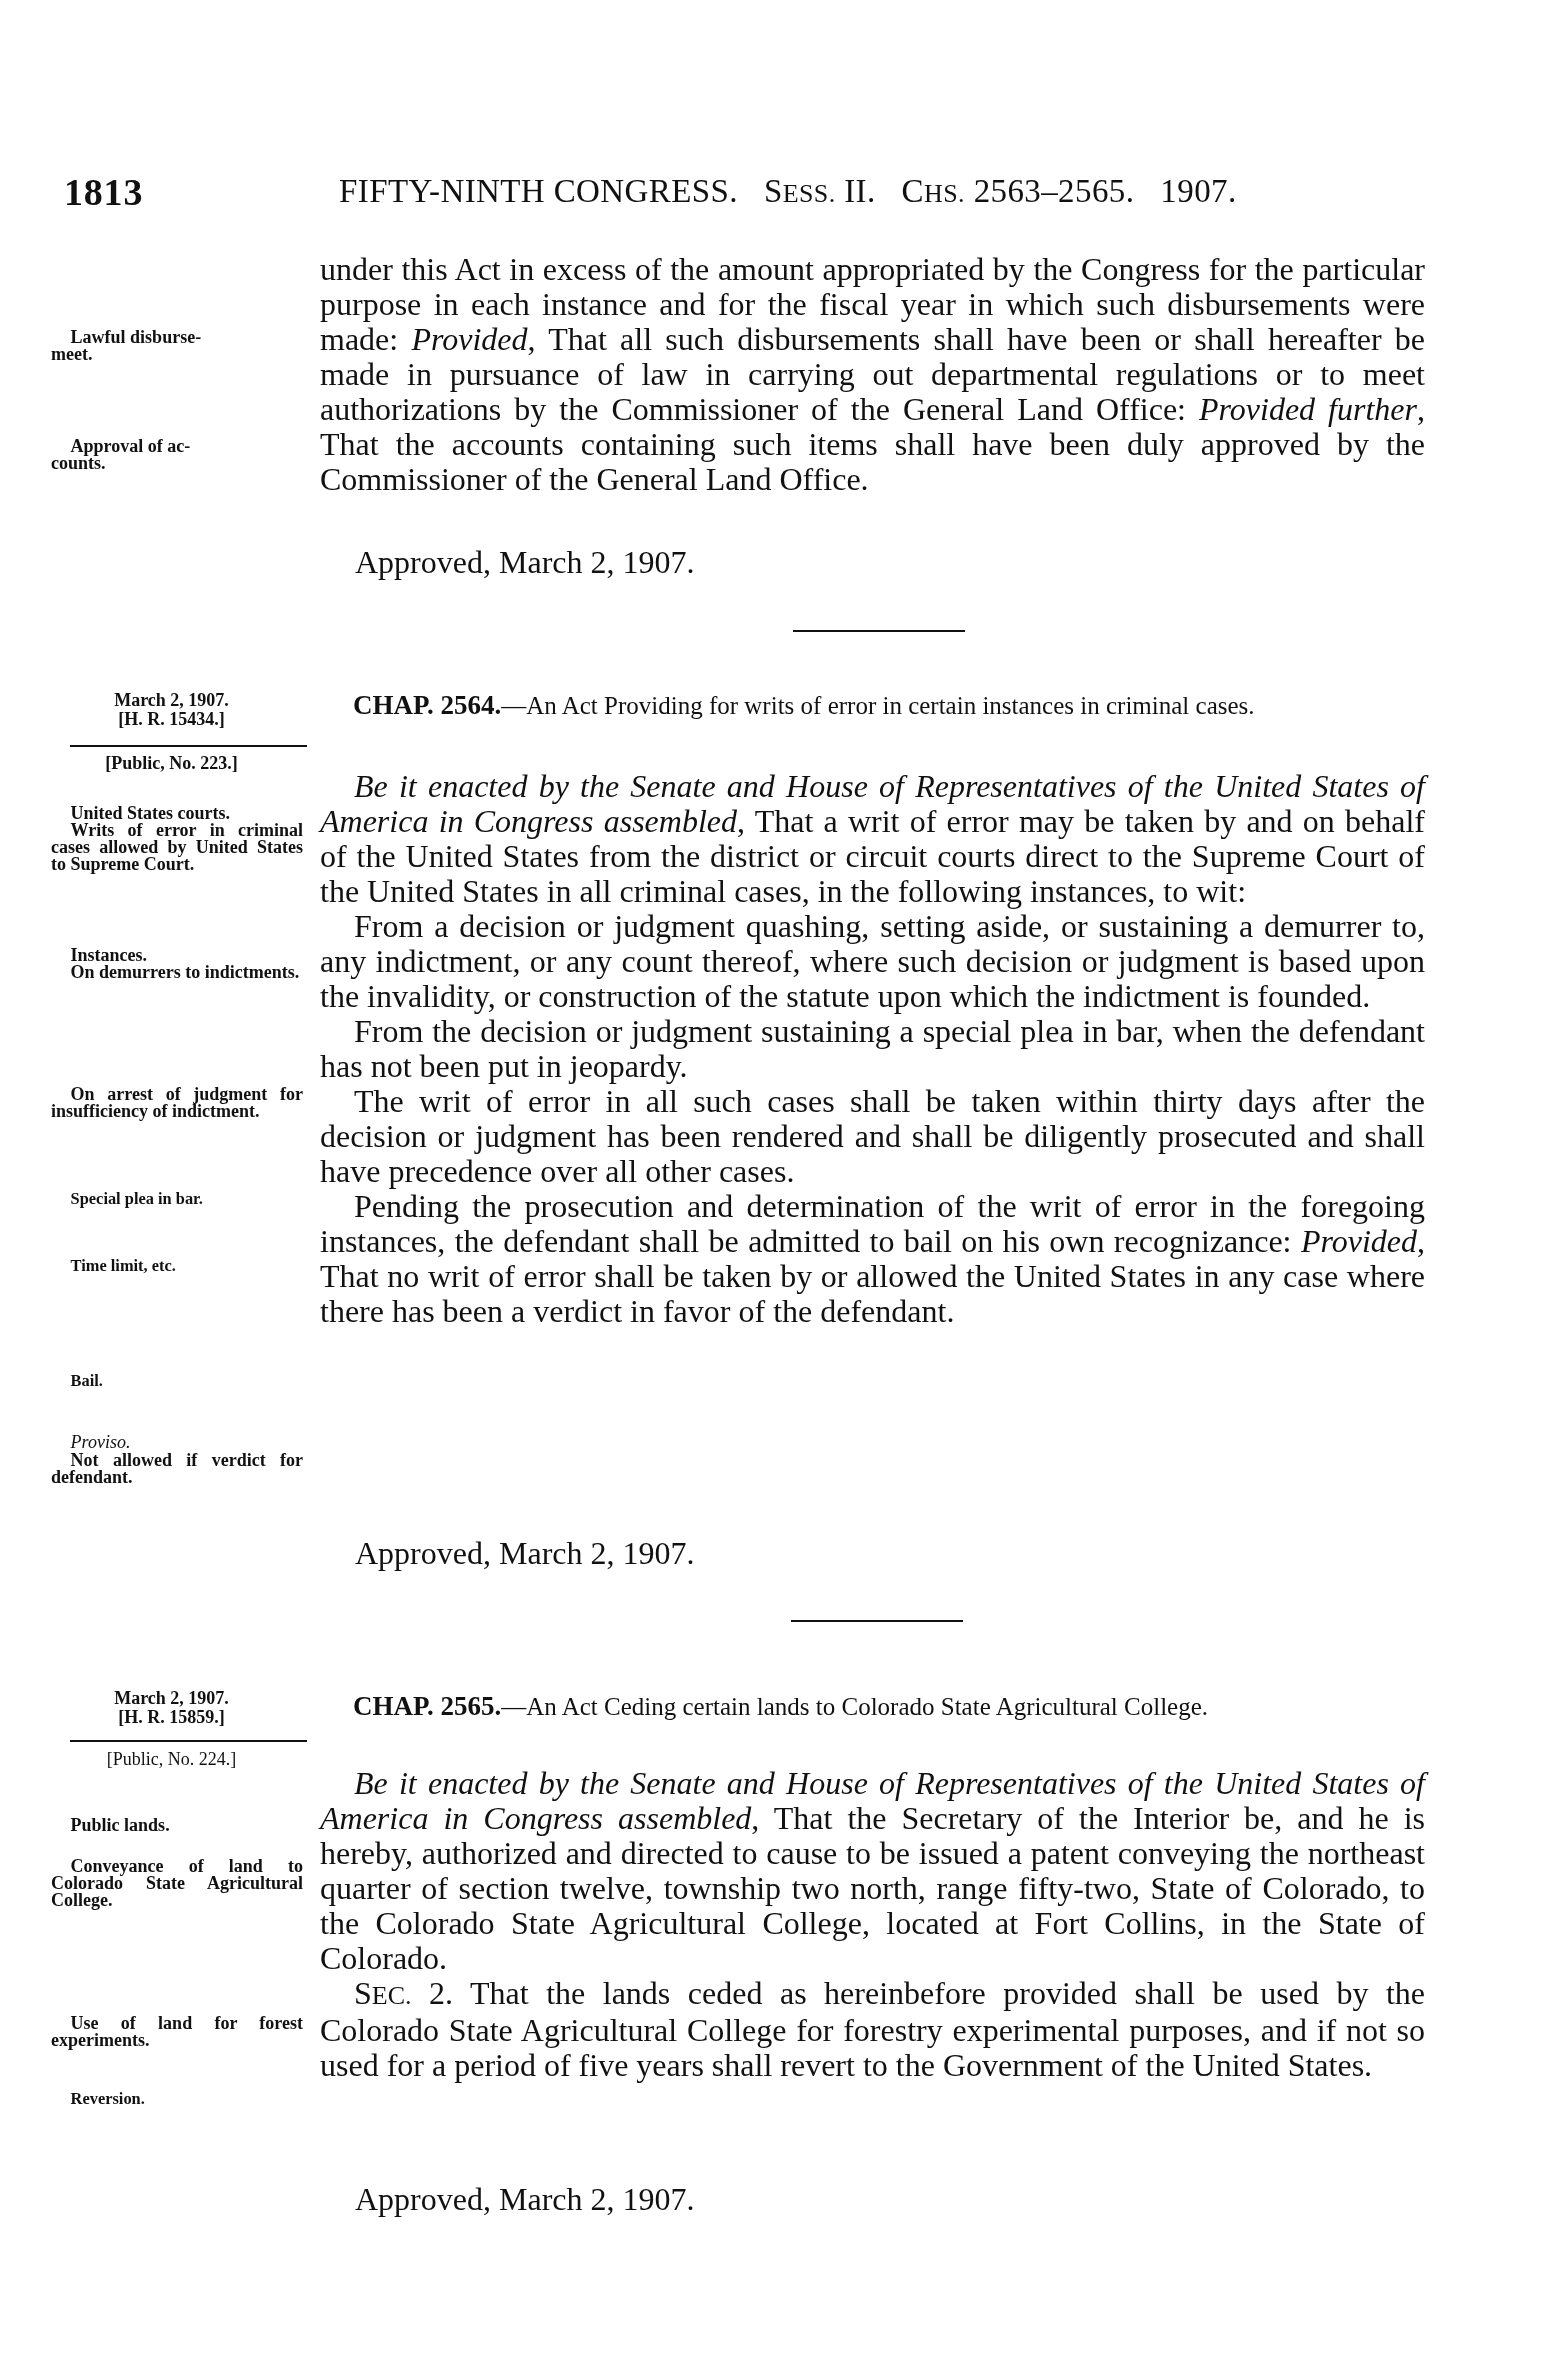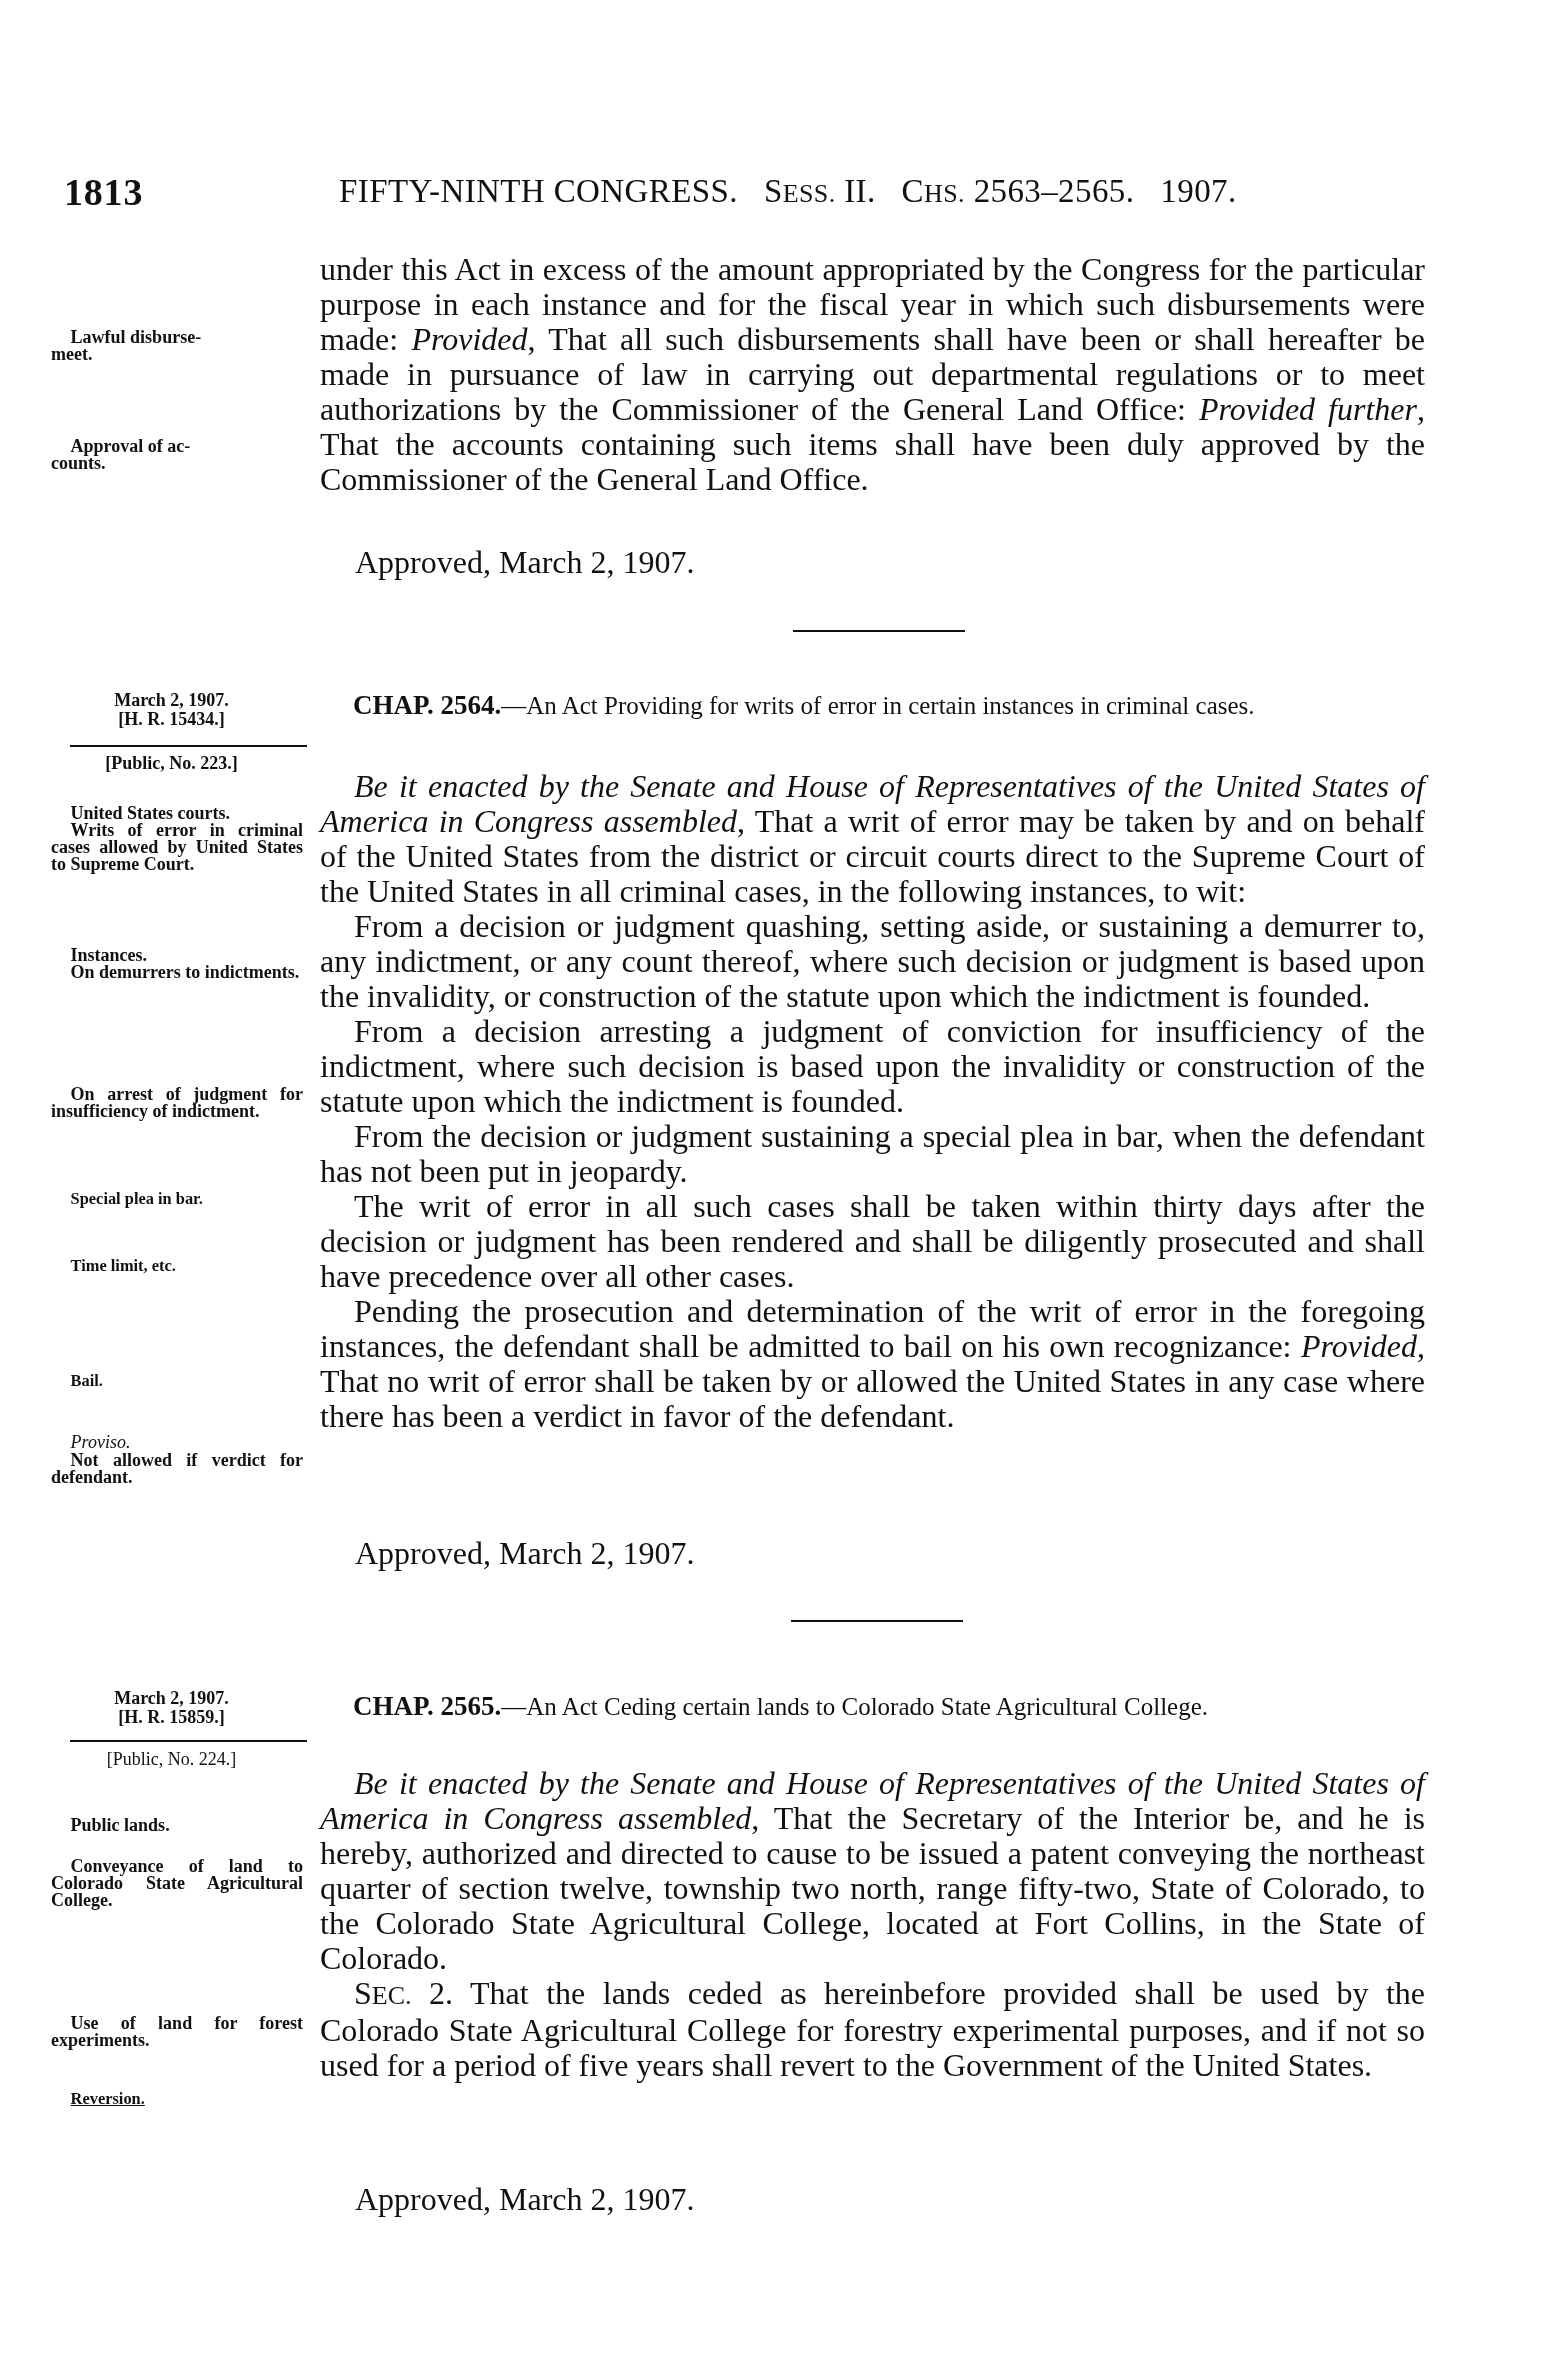--- a/index.html
+++ b/index.html
@@ -84,21 +84,20 @@
 <div class="margin" style="top:1434px;">
   <span class="indent it">Proviso.</span>
 </div>
 <div class="margin" style="top:1452px;">
   <span style="display:block; text-indent:19.6px;">Not allowed if verdict for defendant.</span>
 </div>
 
 <div class="body" style="top:769px;">
   <p class="ind"><span class="it">Be it enacted by the Senate and House of Representatives of the United States of America in Congress assembled</span><span>, That a writ of error may be taken by and on behalf of the United States from the district or circuit courts direct to the Supreme Court of the United States in all criminal cases, in the following instances, to wit:</span></p>
   <p class="ind">From a decision or judgment quashing, setting aside, or sustaining a demurrer to, any indictment, or any count thereof, where such decision or judgment is based upon the invalidity, or construction of the statute upon which the indictment is founded.</p>
-  <p class="ind">From a decision arresting a judgment of conviction for insufficiency of the indictment, where such decision is based upon the invalidity or construction of the statute upon which the indictment is founded.</p>
   <p class="ind">From the decision or judgment sustaining a special plea in bar, when the defendant has not been put in jeopardy.</p>
   <p class="ind">The writ of error in all such cases shall be taken within thirty days after the decision or judgment has been rendered and shall be diligently prosecuted and shall have precedence over all other cases.</p>
   <p class="ind"><span>Pending the prosecution and determination of the writ of error in the foregoing instances, the defendant shall be admitted to bail on his own recognizance: </span><span class="it">Provided</span><span>, That no writ of error shall be taken by or allowed the United States in any case where there has been a verdict in favor of the defendant.</span></p>
 </div>
 <div class="approved" style="top:1535px;">Approved, March 2, 1907.</div>
 
 <div class="rule" style="left:791px; top:1620px; width:172px;"></div>
 
 <div class="side-head" style="top:1689px;">March 2, 1907.</div>
 <div class="side-head" style="top:1708px;">[H. R. 15859.]</div>
@@ -112,21 +111,21 @@
 <div class="margin" style="top:1817px;">
   <span class="indent">Public lands.</span>
 </div>
 <div class="margin" style="top:1858px;">
   <span style="display:block; text-indent:19.6px;">Conveyance of land to Colorado State Agricultural College.</span>
 </div>
 <div class="margin" style="top:2015px;">
   <span style="display:block; text-indent:19.6px;">Use of land for forest experiments.</span>
 </div>
 <div class="margin" style="top:2090px;">
-  <span class="indent" style="font-size:16.4px;text-decoration:underline;">Reversion.</span>
+  <span class="indent" style="font-size:16.4px;">Reversion.</span>
 </div>
 
 <div class="body" style="top:1766px;">
   <p class="ind"><span class="it">Be it enacted by the Senate and House of Representatives of the United States of America in Congress assembled</span><span>, That the Secretary of the Interior be, and he is hereby, authorized and directed to cause to be issued a patent conveying the northeast quarter of section twelve, township two north, range fifty-two, State of Colorado, to the Colorado State Agricultural College, located at Fort Collins, in the State of Colorado.</span></p>
   <p class="ind"><span>S</span><span class="sc">EC.</span><span> 2. </span><span>That the lands ceded as hereinbefore provided shall be used by the Colorado State Agricultural College for forestry experimental purposes, and if not so used for a period of five years shall revert to the Government of the United States.</span></p>
 </div>
 <div class="approved" style="top:2181px;">Approved, March 2, 1907.</div>
 
 
 </body></html>

